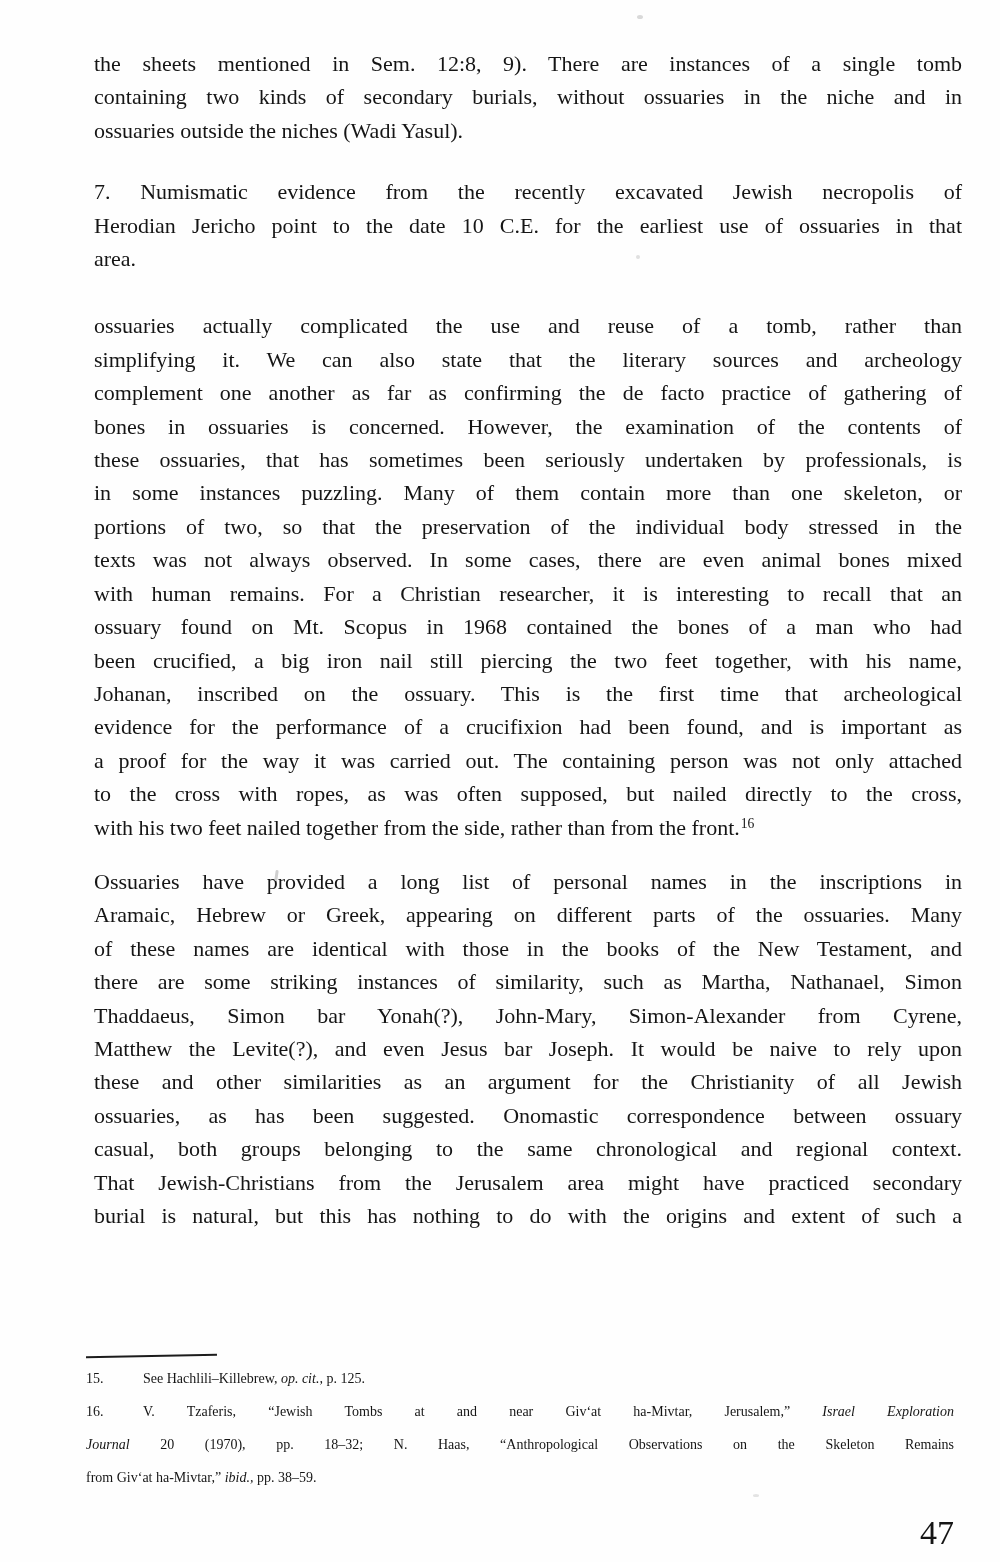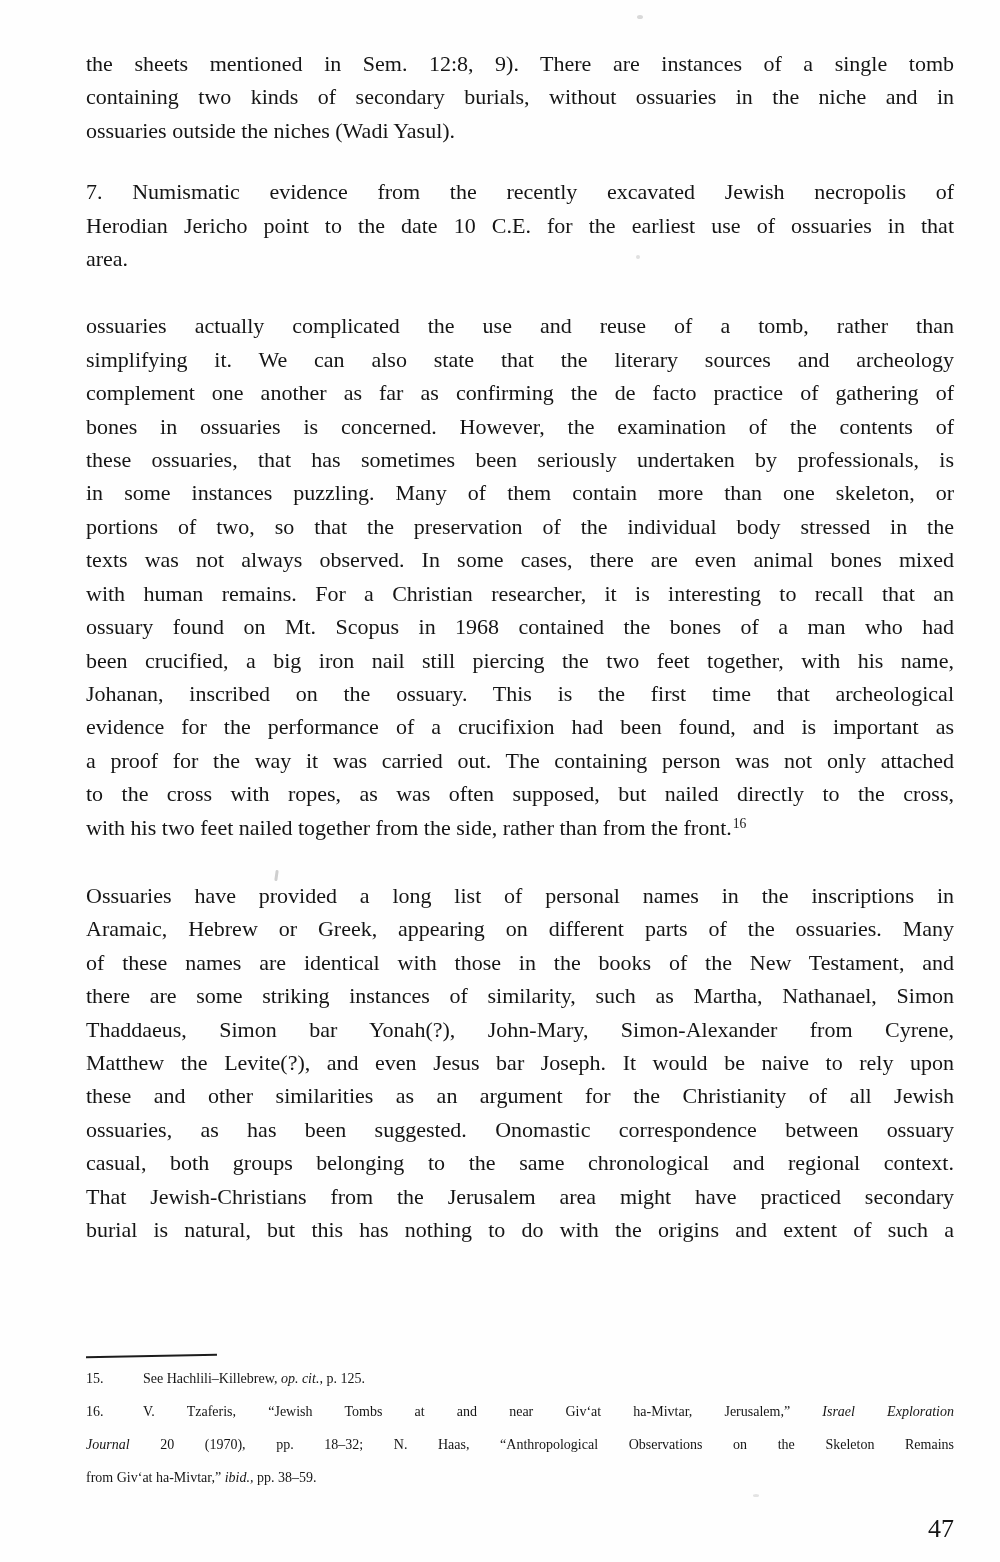--- a/index.html
+++ b/index.html
@@ -8,30 +8,30 @@
     width: 1000px;
     height: 1562px;
     margin: 0 auto;
     background: #fefefe;
     color: #151515;
     font-family: "Liberation Serif", "DejaVu Serif", serif;
     overflow: hidden;
   }
   .body-text {
     position: absolute;
-    left: 86px;
+    left: 94px;
     top: 47px;
     width: 868px;
     font-size: 22px;
     line-height: 33.4px;
   }
   .para { text-align: justify; }
   .para + .para { margin-top: 28px; }
   #body-paragraphs .para:nth-child(3) { margin-top: 34px; }
-  #body-paragraphs .para:nth-child(4) { margin-top: 32px; }
+  #body-paragraphs .para:nth-child(4) { margin-top: 18px; }
   .line { text-align: justify; text-align-last: justify; white-space: normal; }
   .line.last { text-align-last: left; }
   .it { font-style: italic; }
   .sup {
     font-size: 0.62em;
     position: relative;
     top: -0.45em;
     margin-left: 1px;
   }
   .fn-num { display: inline-block; min-width: 57px; }
@@ -52,21 +52,21 @@
     font-size: 14px;
     line-height: 33px;
   }
   .footnotes .para + .para { margin-top: 0; }
   .page-number {
     position: absolute;
     left: 86px;
     top: 1514px;
     width: 868px;
     text-align: right;
-    font-size: 26px;
+    font-size: 34px;
   }
   .artifact { position: absolute; border-radius: 50%; }
   .artifact-1 { left: 637px; top: 15px;  width: 6px; height: 4px; background: #d9d9d9; }
   .artifact-2 { left: 275px; top: 870px; width: 3px; height: 11px; background: #cfcfcf; transform: rotate(8deg); border-radius: 2px; }
   .artifact-3 { left: 636px; top: 255px; width: 4px; height: 4px; background: #e0e0e0; }
   .artifact-4 { left: 753px; top: 1494px; width: 6px; height: 3px; background: #e3e3e3; }
 </style>
 </head>
 <body>
 

